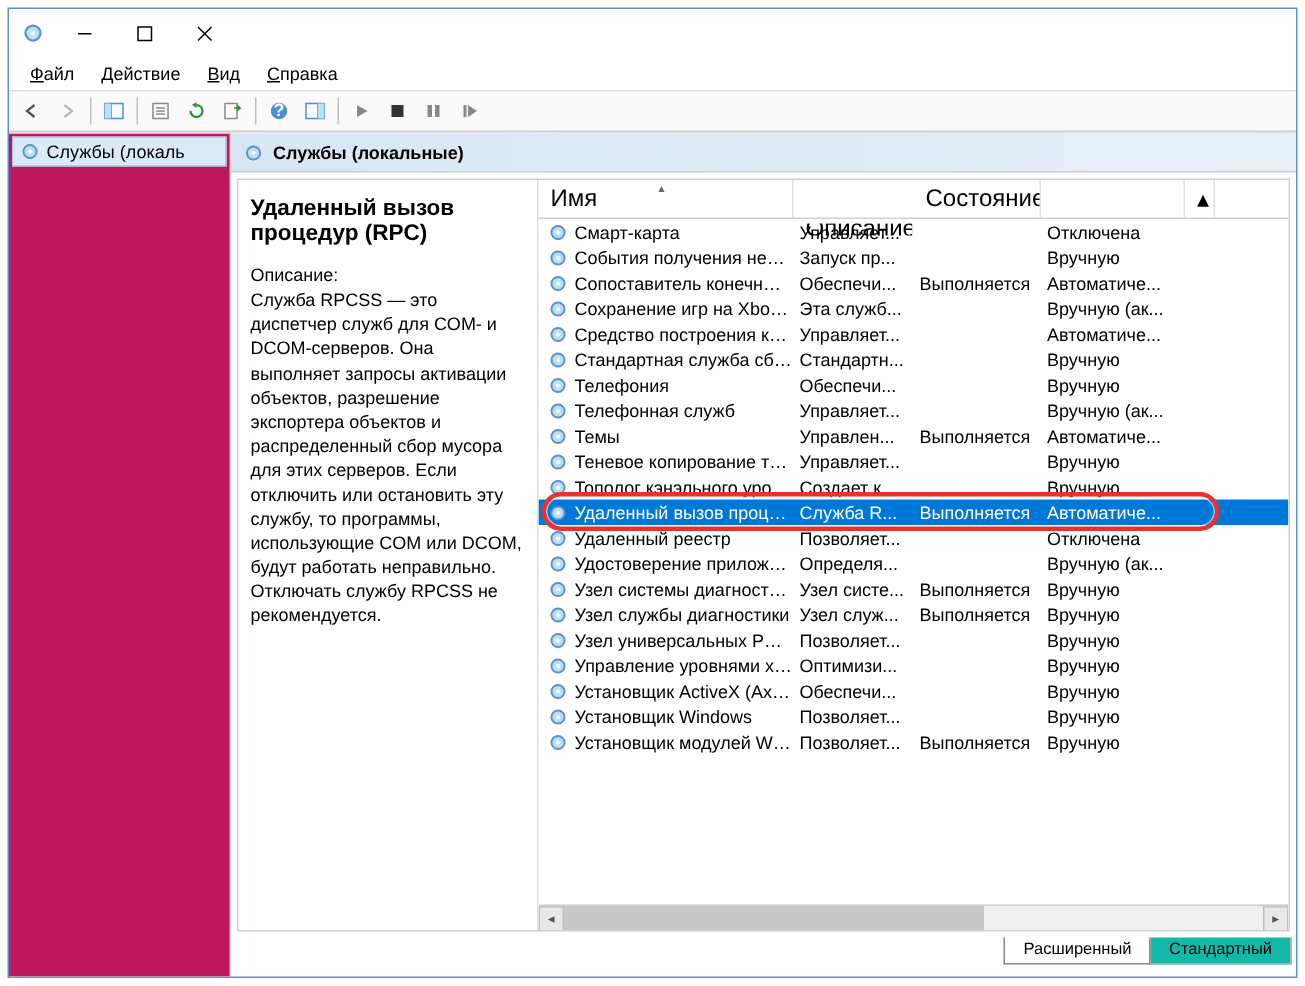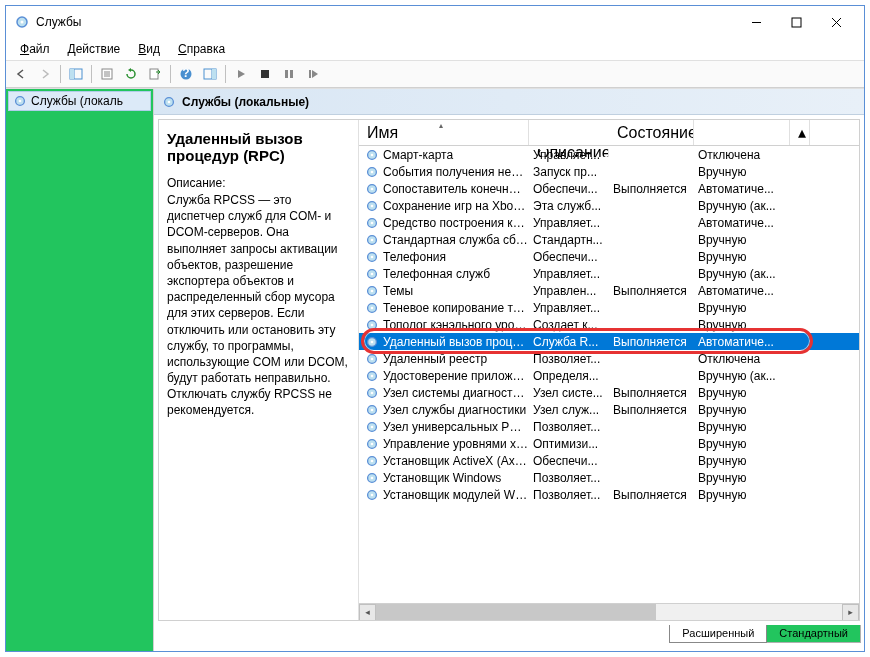--- a/index.html
+++ b/index.html
@@ -15,21 +15,21 @@
 .menubar { height: 22px; display: flex; align-items: center; padding: 0 6px; gap: 2px; }
 .menubar span { padding: 2px 8px; cursor: default; }
 .menubar span u { text-decoration: underline; }
 
 .toolbar { height: 28px; border-top: 1px solid #e0e0e0; border-bottom: 1px solid #d0d0d0; display: flex; align-items: center; padding: 0 4px; gap: 2px; background: #fafafa; }
 .tbtn { width: 22px; height: 22px; display: flex; align-items: center; justify-content: center; border: 1px solid transparent; }
 .tbsep { width: 1px; height: 18px; background: #c0c0c0; margin: 0 2px; }
 
 .body { flex: 1; display: flex; border-top: 1px solid #e0e0e0; overflow: hidden; }
 
-.leftpane { width: 148px; border-right: 1px solid #d0d0d0; background: #22c55e; padding: 2px; }
+.leftpane { width: 148px; border-right: 1px solid #d0d0d0; background: #be185d; padding: 2px; }
 .leftpane .tree-item { display: flex; align-items: center; gap: 4px; padding: 2px 4px; background: #dceaf8; border: 1px solid #b0cde8; }
 
 .rightpane { flex: 1; display: flex; flex-direction: column; overflow: hidden; }
 
 .pane-header { height: 26px; background: linear-gradient(to right, #d8e6f4, #e8f0f8); display: flex; align-items: center; padding: 0 8px; gap: 6px; border-bottom: 1px solid #c0d0e0; font-weight: bold; }
 
 .pane-body { flex: 1; display: flex; border: 1px solid #d0d0d0; margin: 4px; overflow: hidden; }
 
 .desc-panel { width: 200px; padding: 10px 8px; border-right: 1px solid #e0e0e0; overflow-y: auto; }
 .desc-panel .svc-name { font-weight: bold; margin-bottom: 12px; font-size: 15px; }
@@ -56,38 +56,37 @@
 .row .c-start { width: 96px; }
 .row.selected { background: #0078d7; color: #fff; }
 .highlight-ring { position: absolute; border: 3px solid #e63232; border-radius: 14px; pointer-events: none; box-shadow: 0 0 0 1px rgba(255,255,255,0.6) inset; }
 
 .hscroll { height: 17px; background: #f0f0f0; border-top: 1px solid #d0d0d0; display: flex; align-items: center; }
 .hscroll .harrow { width: 17px; height: 17px; background: #e8e8e8; border: 1px solid #c0c0c0; display: flex; align-items: center; justify-content: center; font-size: 9px; color: #555; }
 .hscroll .htrack { flex: 1; height: 17px; background: #f0f0f0; position: relative; }
 .hscroll .hthumb { position: absolute; left: 0; width: 60%; height: 100%; background: #c8c8c8; }
 
 .tabs { height: 22px; display: flex; align-items: flex-start; padding-left: 2px; margin: 0 4px 4px 4px; justify-content: flex-end; }
-.tab { padding: 2px 12px 3px; border: 1px solid #b0b0b0; border-top: none; background: #22c55e; margin-right: -1px; font-size: 11px; position: relative; }
+.tab { padding: 2px 12px 3px; border: 1px solid #b0b0b0; border-top: none; background: #14b8a6; margin-right: -1px; font-size: 11px; position: relative; }
 .tab.active { background: #fff; border: 1px solid #888; border-top: none; z-index: 1; }
 
 .gear-svg { stroke: #5a8fd6; fill: #bde0f0; }
 </style>
 </head>
 <body>
 
 <div class="window">
 
   <div class="titlebar">
     <span class="gear-icon">
       <svg viewBox="0 0 16 16">
           <circle class="gear-svg" cx="8" cy="8" r="5" stroke-width="1.5"></circle>
           <circle cx="8" cy="8" r="1.5" fill="#fff"></circle>
         </svg>
     </span>
-    <span class="title">Службы</span>
     <div class="win-btn">
         <svg viewBox="0 0 11 11">
           <line x1="1" y1="5.5" x2="10" y2="5.5" stroke="#000" stroke-width="1"></line>
         </svg>
       </div>
     <div class="win-btn">
         <svg viewBox="0 0 11 11">
           <rect x="1" y="1" width="9" height="9" stroke="#000" fill="none" stroke-width="1"></rect>
         </svg>
       </div>

